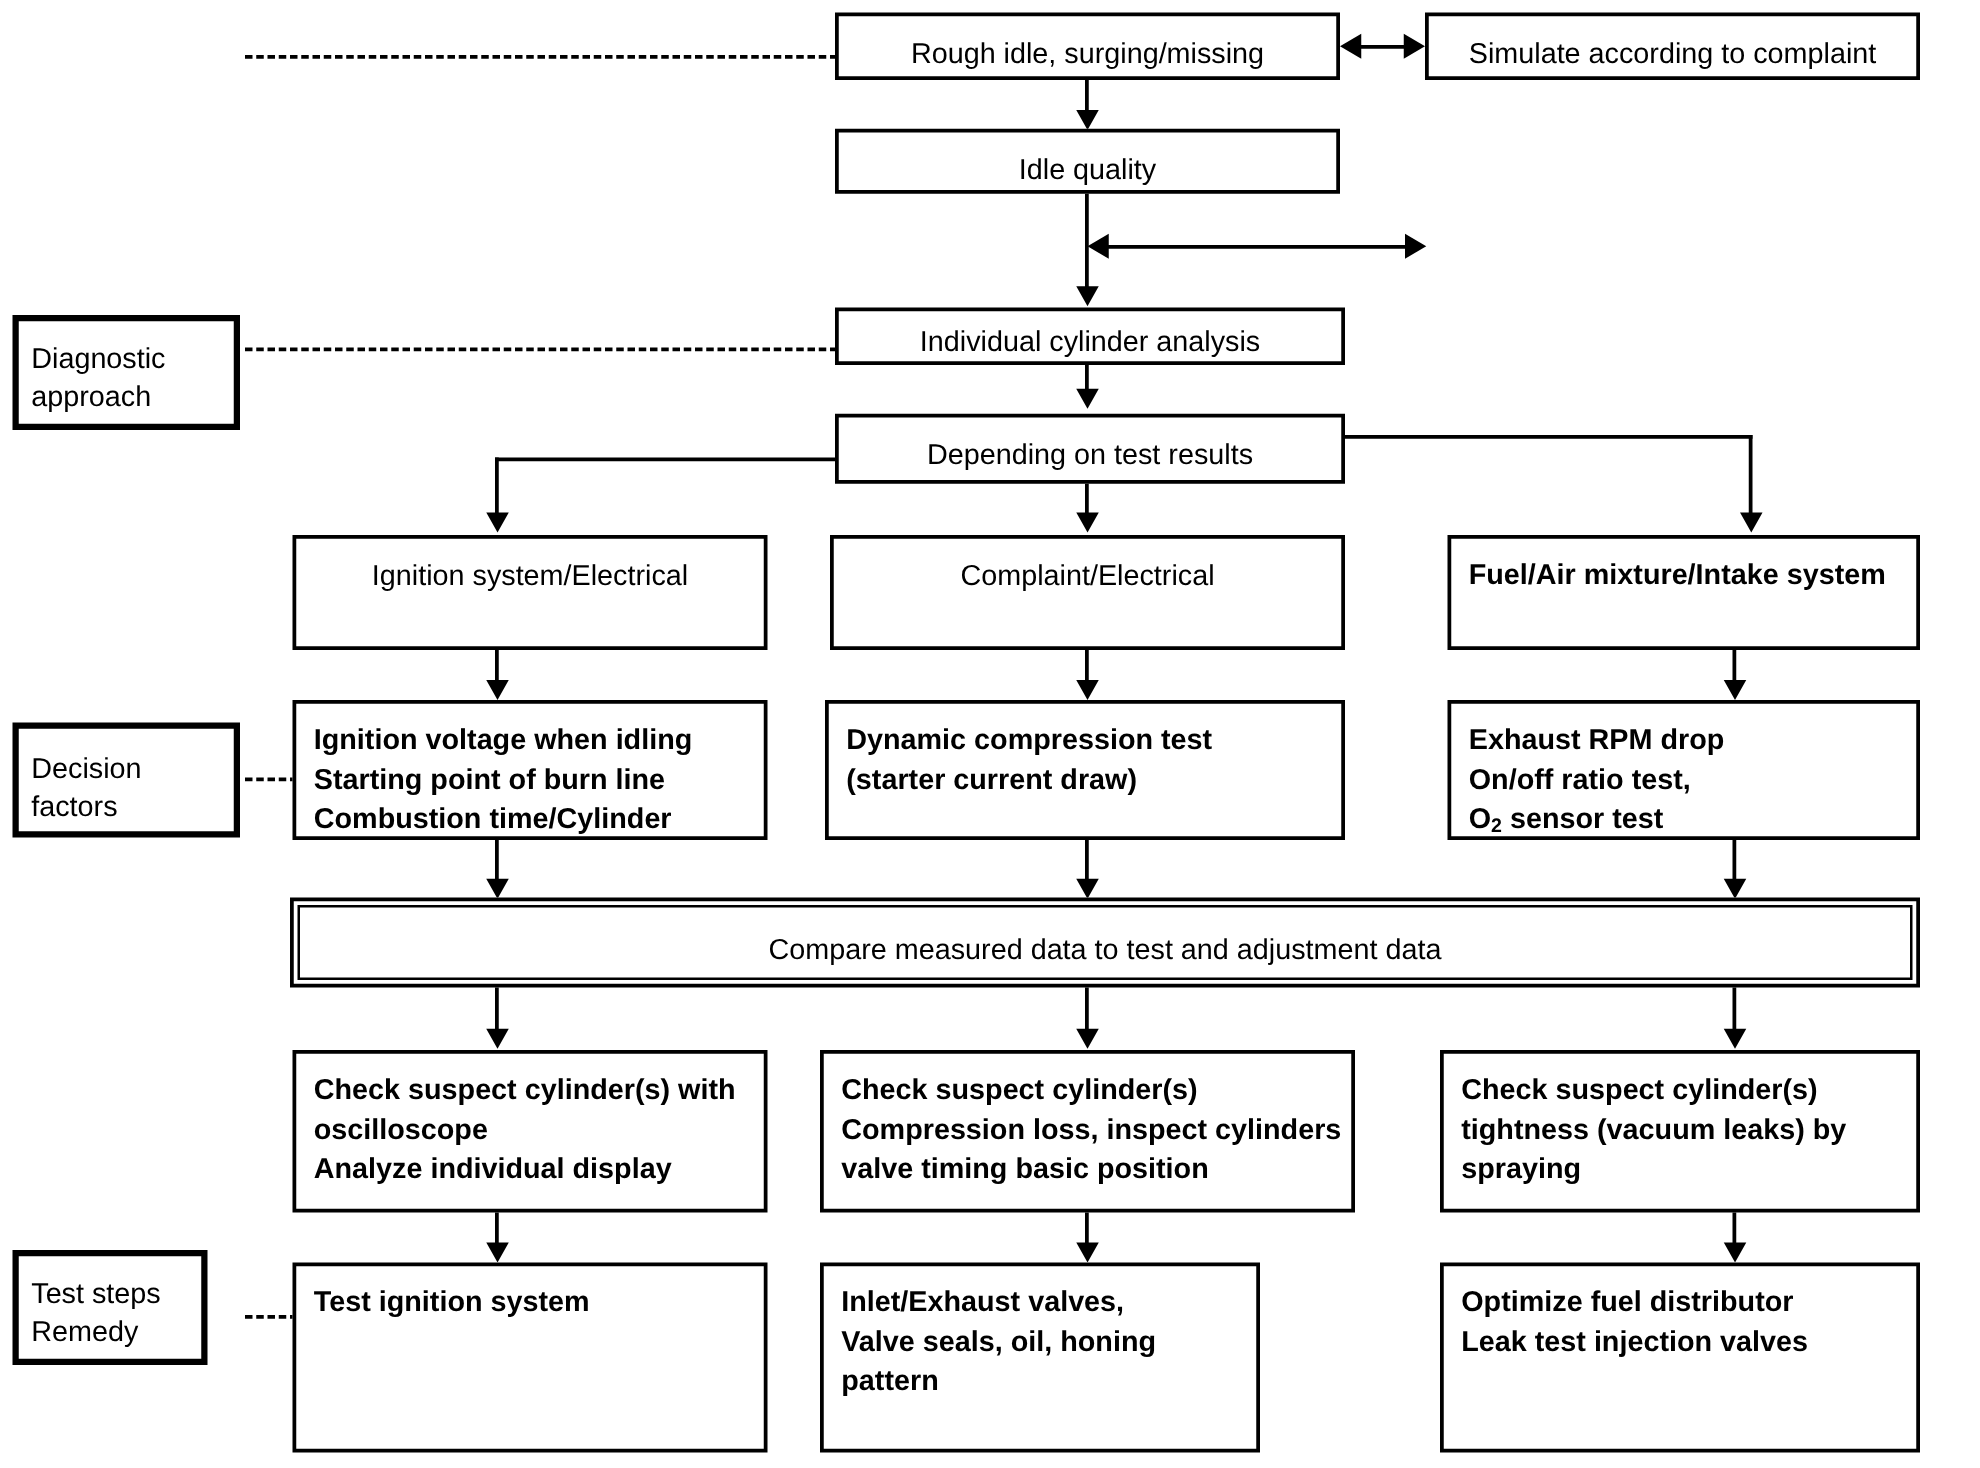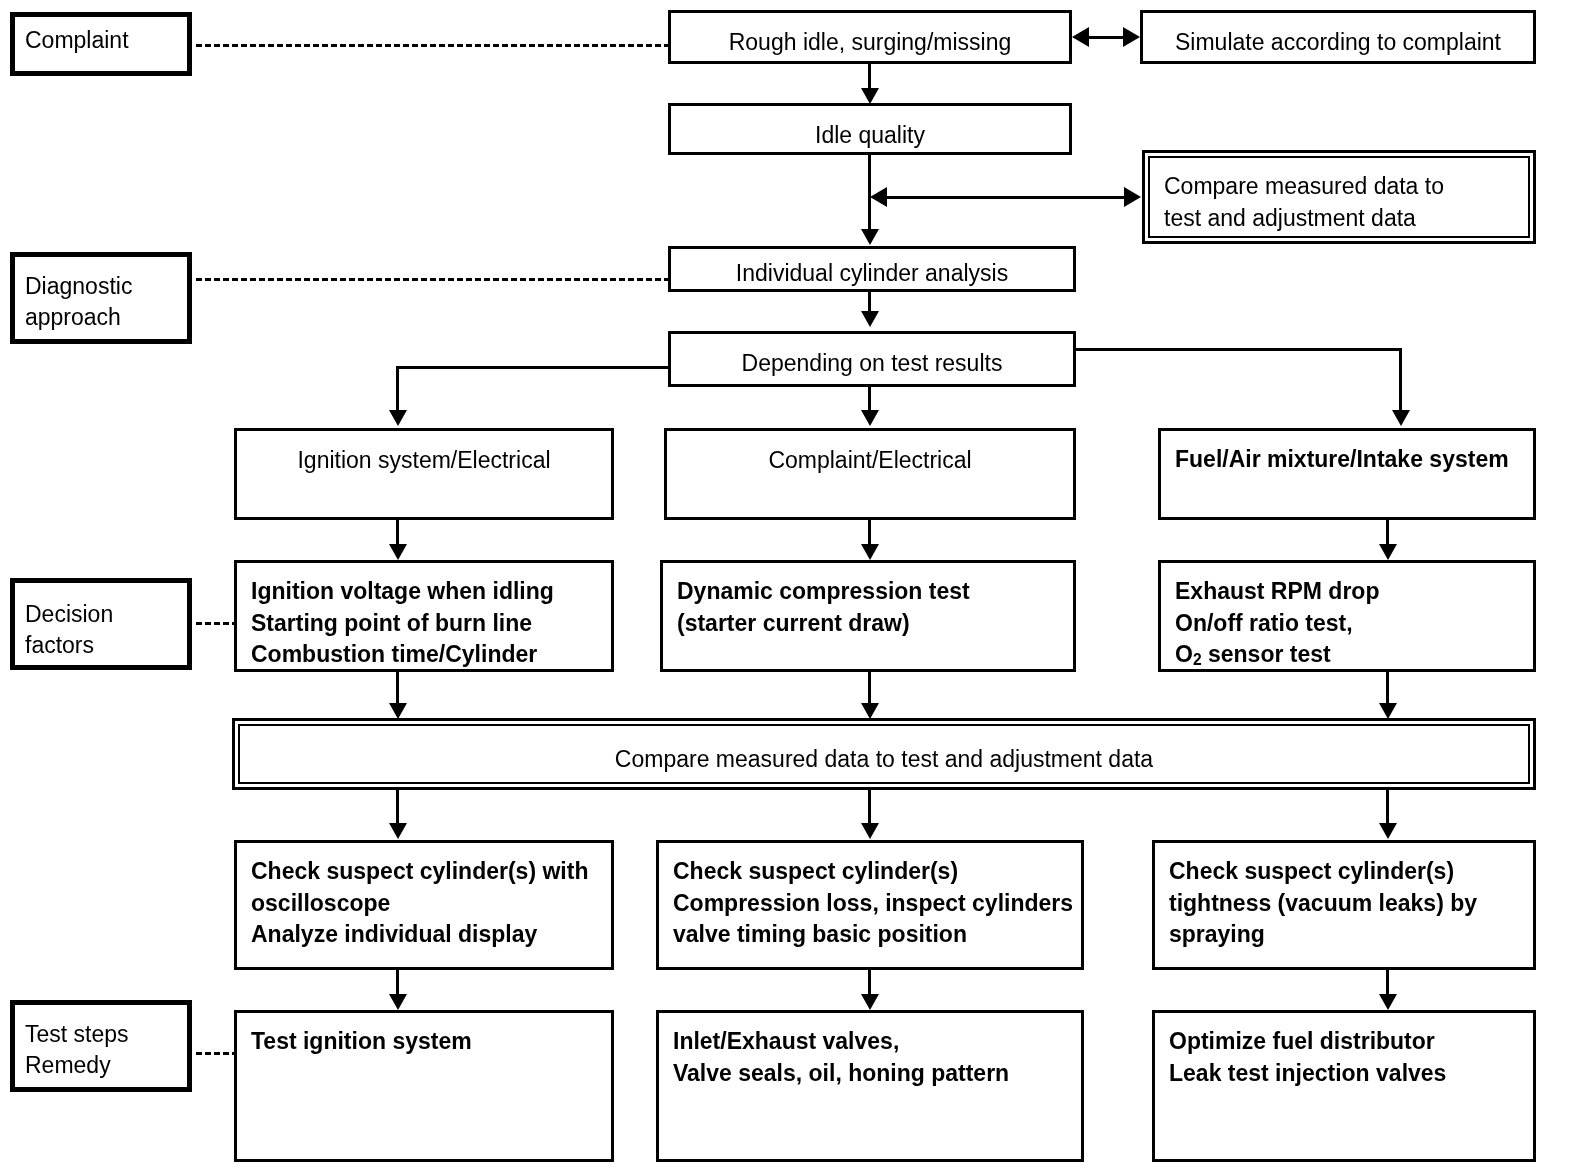--- a/index.html
+++ b/index.html
@@ -124,35 +124,32 @@
     border-bottom: 10px solid transparent;
     border-left: 17px solid #000;
   }
   sub { font-size: 0.68em; vertical-align: -0.22em; }
 </style>
 </head>
 <body>
 
 <div id="page">
 
-  <div class="tag" style="left:10px; top:12px; width:182px; height:64px;">
-    <span class="txt">Complaint</span>
-  </div>
 
   <div class="tag" style="left:10px; top:252px; width:182px; height:92px; padding-top:14px;">
     <span class="txt">Diagnostic
 approach</span>
   </div>
 
   <div class="tag" style="left:10px; top:578px; width:182px; height:92px; padding-top:16px;">
     <span class="txt">Decision
 factors</span>
   </div>
 
-  <div class="tag" style="left:10px; top:1000px; width:182px; height:92px; padding-top:14px;">
+  <div class="tag" style="left:10px; top:1000px; width:156px; height:92px; padding-top:14px;">
     <span class="txt">Test steps
 Remedy</span>
   </div>
 
   <div class="dash" style="left:196px; top:44px; width:474px;"></div>
   <div class="dash" style="left:196px; top:278px; width:474px;"></div>
   <div class="dash" style="left:196px; top:622px; width:42px;"></div>
   <div class="dash" style="left:196px; top:1052px; width:42px;"></div>
 
   <div class="node center" style="left:668px; top:10px; width:404px; height:54px;">
@@ -170,26 +167,20 @@
   <div class="vline" style="left:868px; top:64px; height:28px;"></div>
   <div class="arr-down" style="left:861px; top:88px;"></div>
 
   <div class="node center" style="left:668px; top:103px; width:404px; height:52px;">
     <span class="txt">Idle quality</span>
   </div>
 
   <div class="vline" style="left:868px; top:155px; height:78px;"></div>
   <div class="arr-down" style="left:861px; top:229px;"></div>
 
-  <div class="dbl leftal" style="left:1142px; top:150px; width:394px; height:94px;">
-    <div class="inner">
-      <span class="txt">Compare measured data to</span>
-      <span class="txt">test and adjustment data</span>
-    </div>
-  </div>
 
   <div class="hline" style="left:886px; top:196px; width:240px;"></div>
   <div class="arr-left" style="left:870px; top:187px;"></div>
   <div class="arr-right" style="left:1124px; top:187px;"></div>
 
   <div class="node center" style="left:668px; top:246px; width:408px; height:46px; padding-top:9px;">
     <span class="txt">Individual cylinder analysis</span>
   </div>
 
   <div class="vline" style="left:868px; top:292px; height:22px;"></div>
@@ -295,21 +286,21 @@
   <div class="vline" style="left:868px; top:970px; height:28px;"></div>
   <div class="arr-down" style="left:861px; top:994px;"></div>
 
   <div class="vline" style="left:1386px; top:970px; height:28px;"></div>
   <div class="arr-down" style="left:1379px; top:994px;"></div>
 
   <div class="node leftal" style="left:234px; top:1010px; width:380px; height:152px;">
     <span class="txt">Test ignition system</span>
   </div>
 
-  <div class="node leftal" style="left:656px; top:1010px; width:428px; height:152px;">
+  <div class="node leftal" style="left:656px; top:1010px; width:352px; height:152px;">
     <span class="txt">Inlet/Exhaust valves,
 Valve seals, oil, honing pattern</span>
   </div>
 
   <div class="node leftal" style="left:1152px; top:1010px; width:384px; height:152px;">
     <span class="txt">Optimize fuel distributor
 Leak test injection valves</span>
   </div>
 
 </div>

